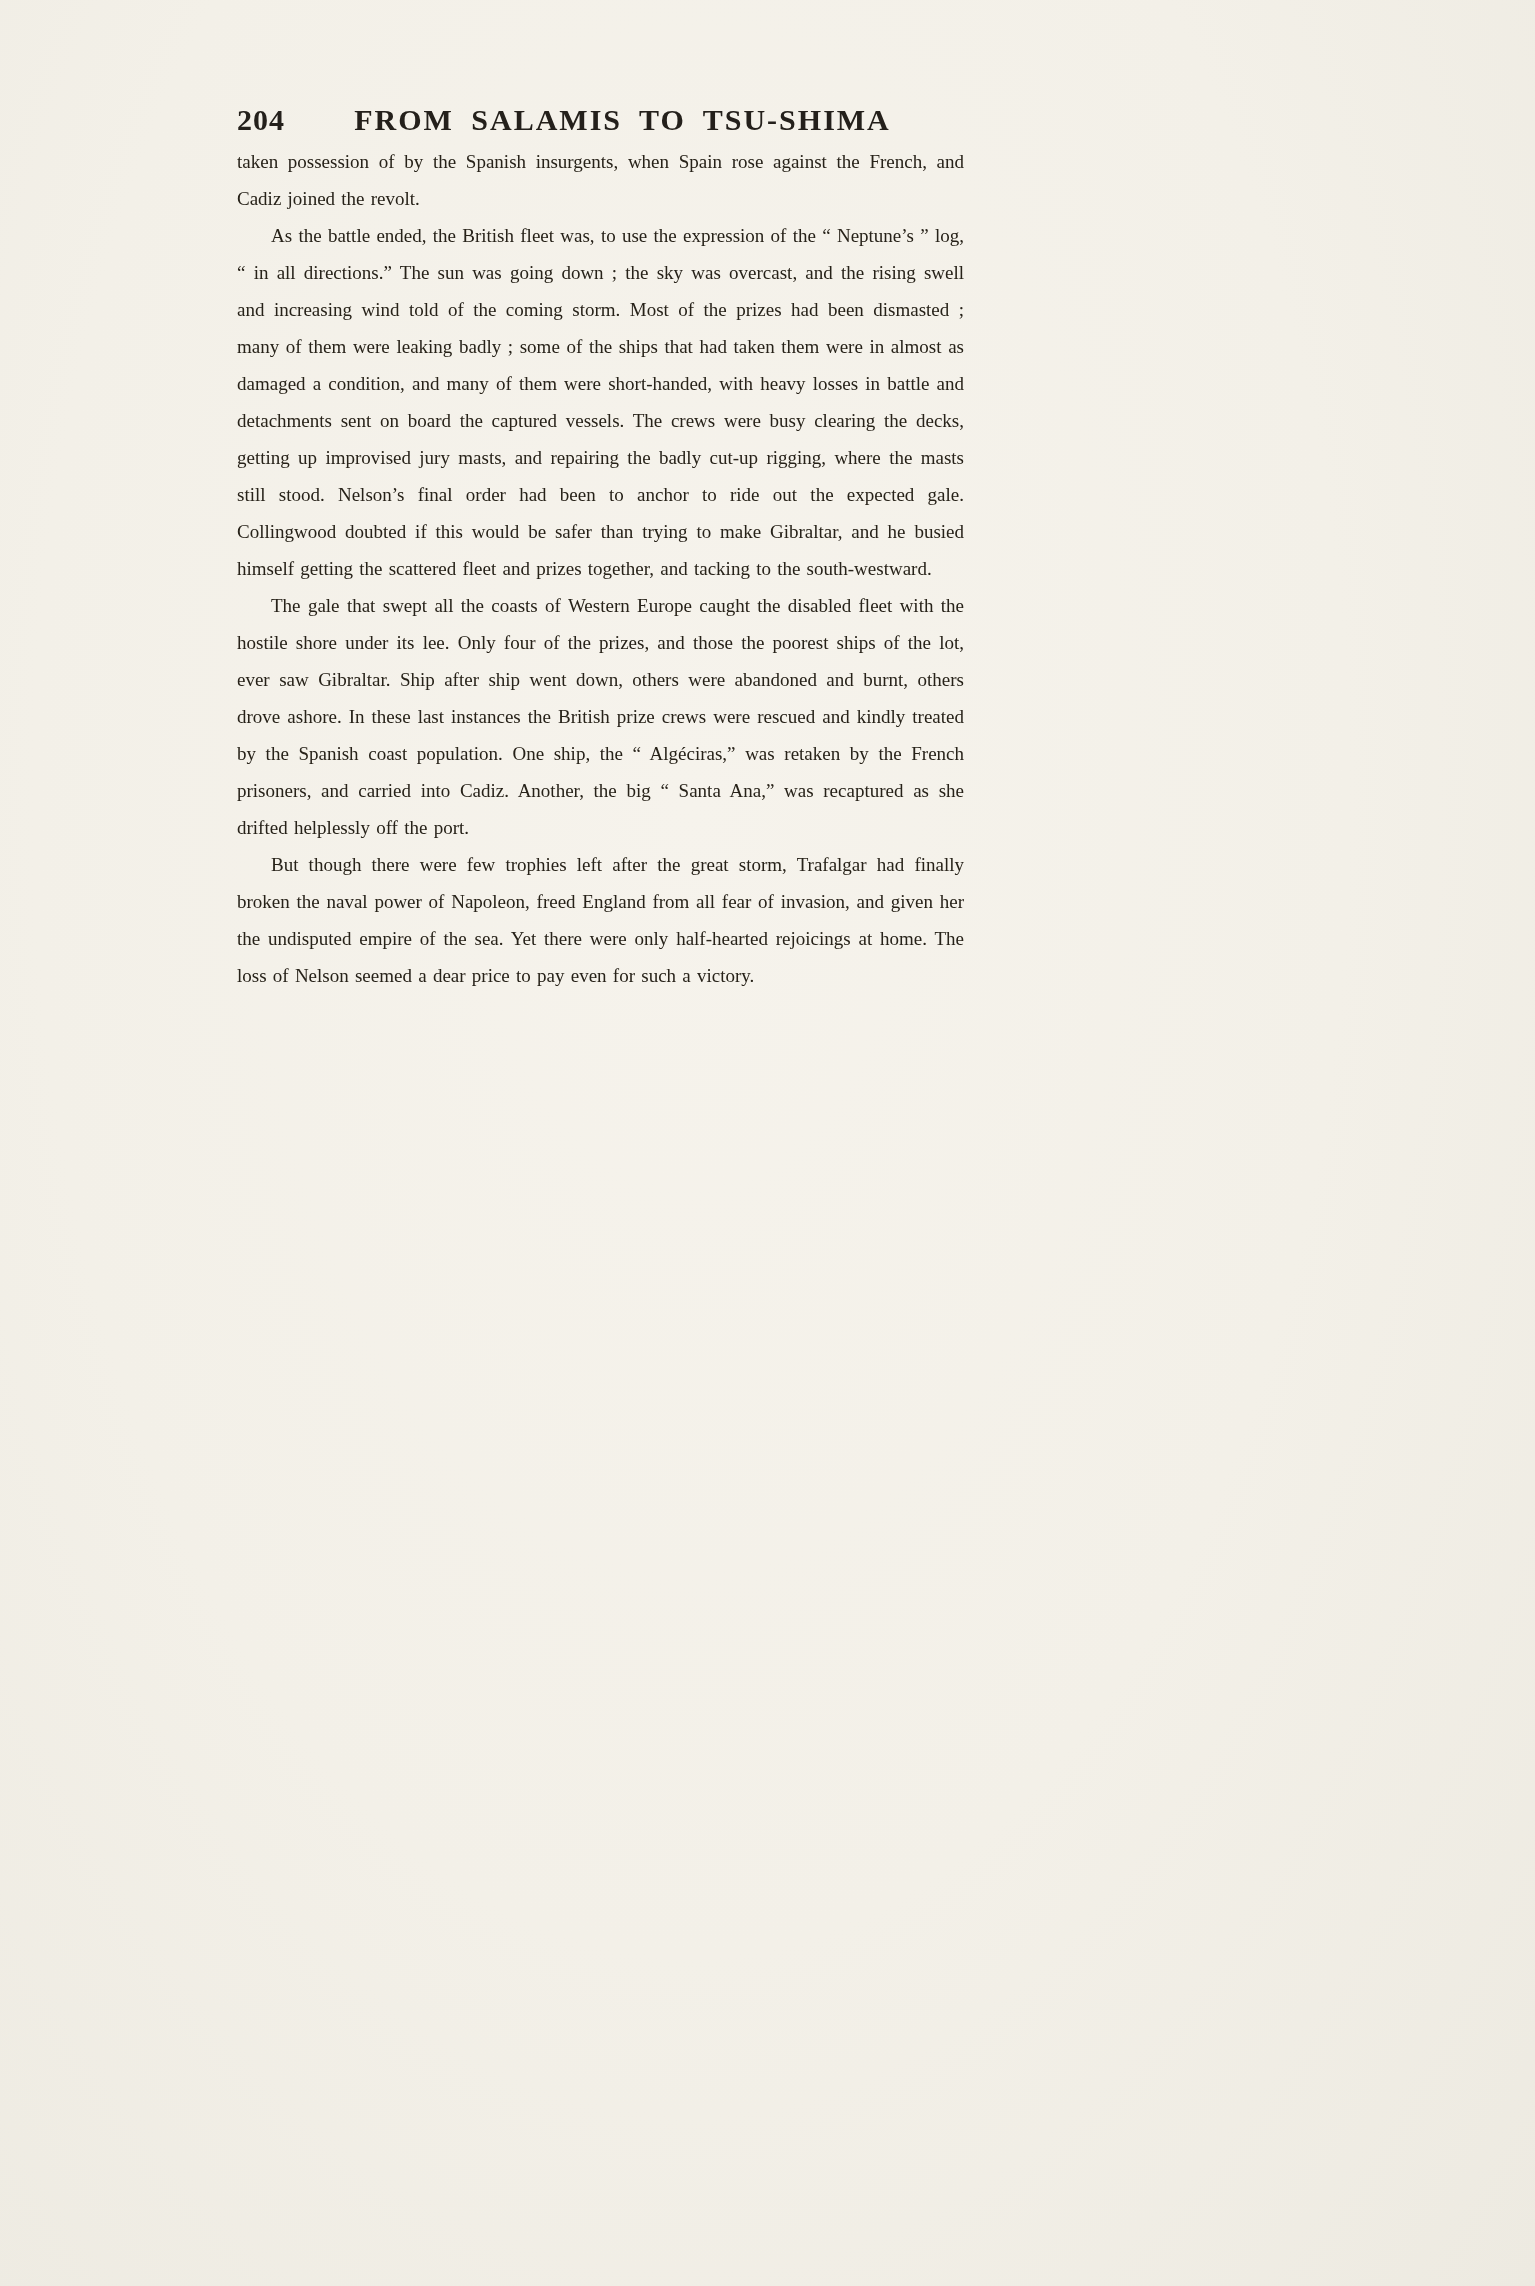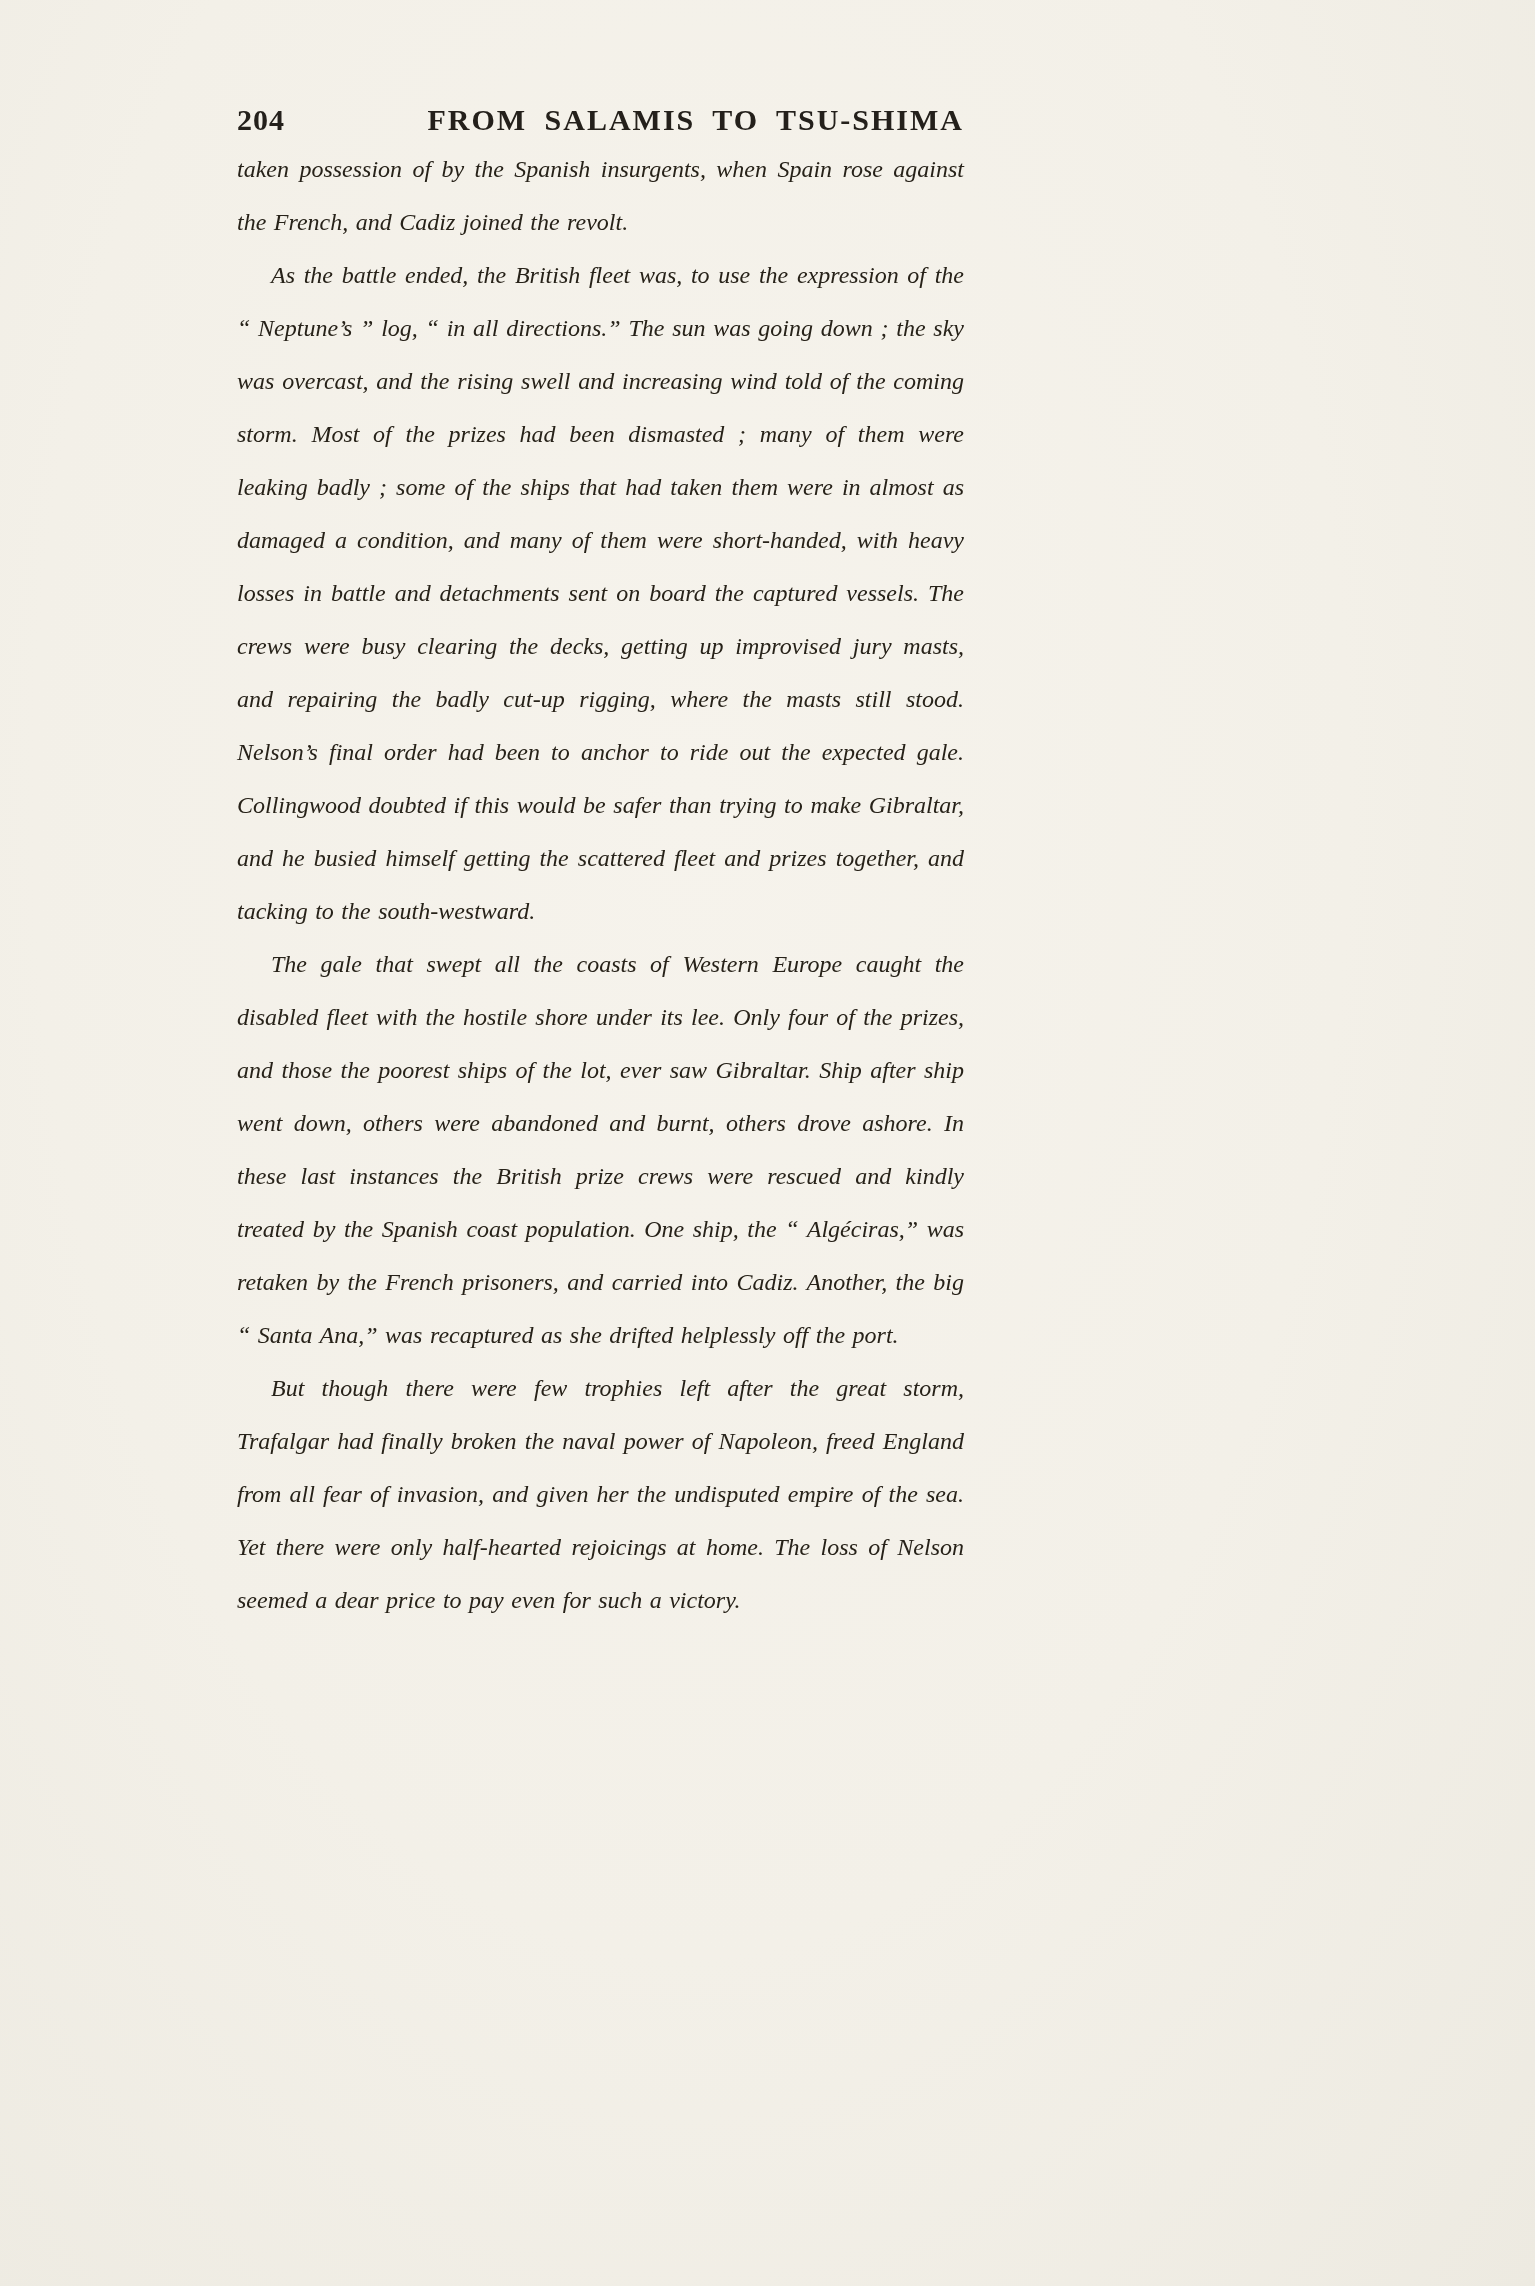--- a/index.html
+++ b/index.html
@@ -35,40 +35,39 @@
     position: absolute;
     left: 0;
     top: 0;
     letter-spacing: 1px;
   }
   .running-title {
     position: absolute;
     left: 44px;
     right: 0;
     top: 0;
-    text-align: right;
+    text-align: center;
     letter-spacing: 2px;
     word-spacing: 8px;
     white-space: nowrap;
   }
   .text-block {
     position: absolute;
     left: 237px;
     top: 143px;
     width: 727px;
   }
   .text-block p {
     margin: 0;
-    font-size: 24px;
-    line-height: 53px;
+    font-size: 19px;
+    line-height: 37px;
     text-align: justify;
     text-indent: 34px;
     word-spacing: 1.5px;
     color: #272219;
-    font-style: italic;
   }
   .text-block p.no-indent {
     text-indent: 0;
   }
 </style>
 </head>
 <body>
 
 <div class="scan-page">
 

